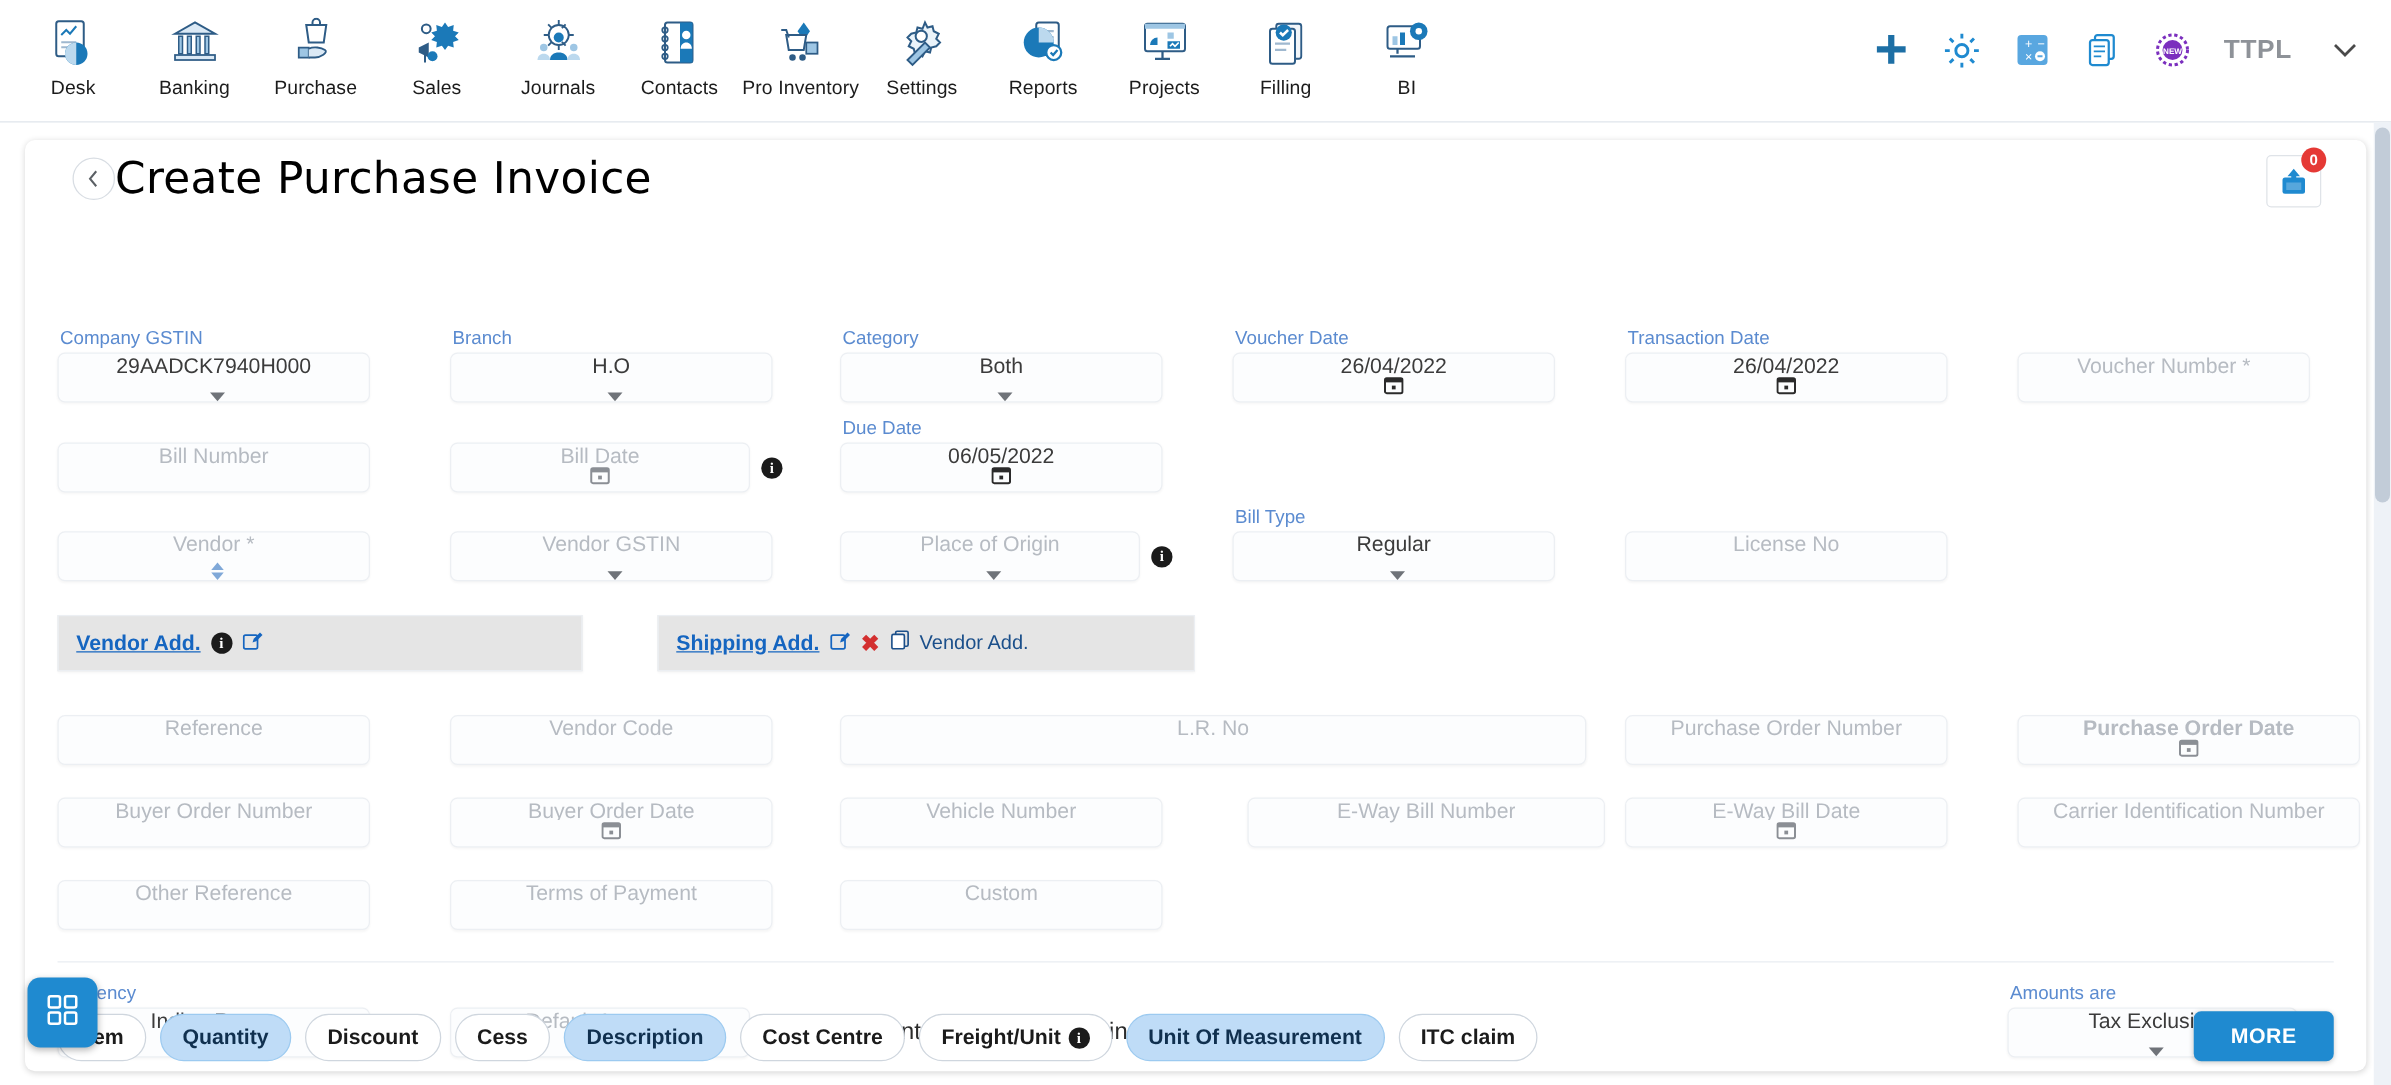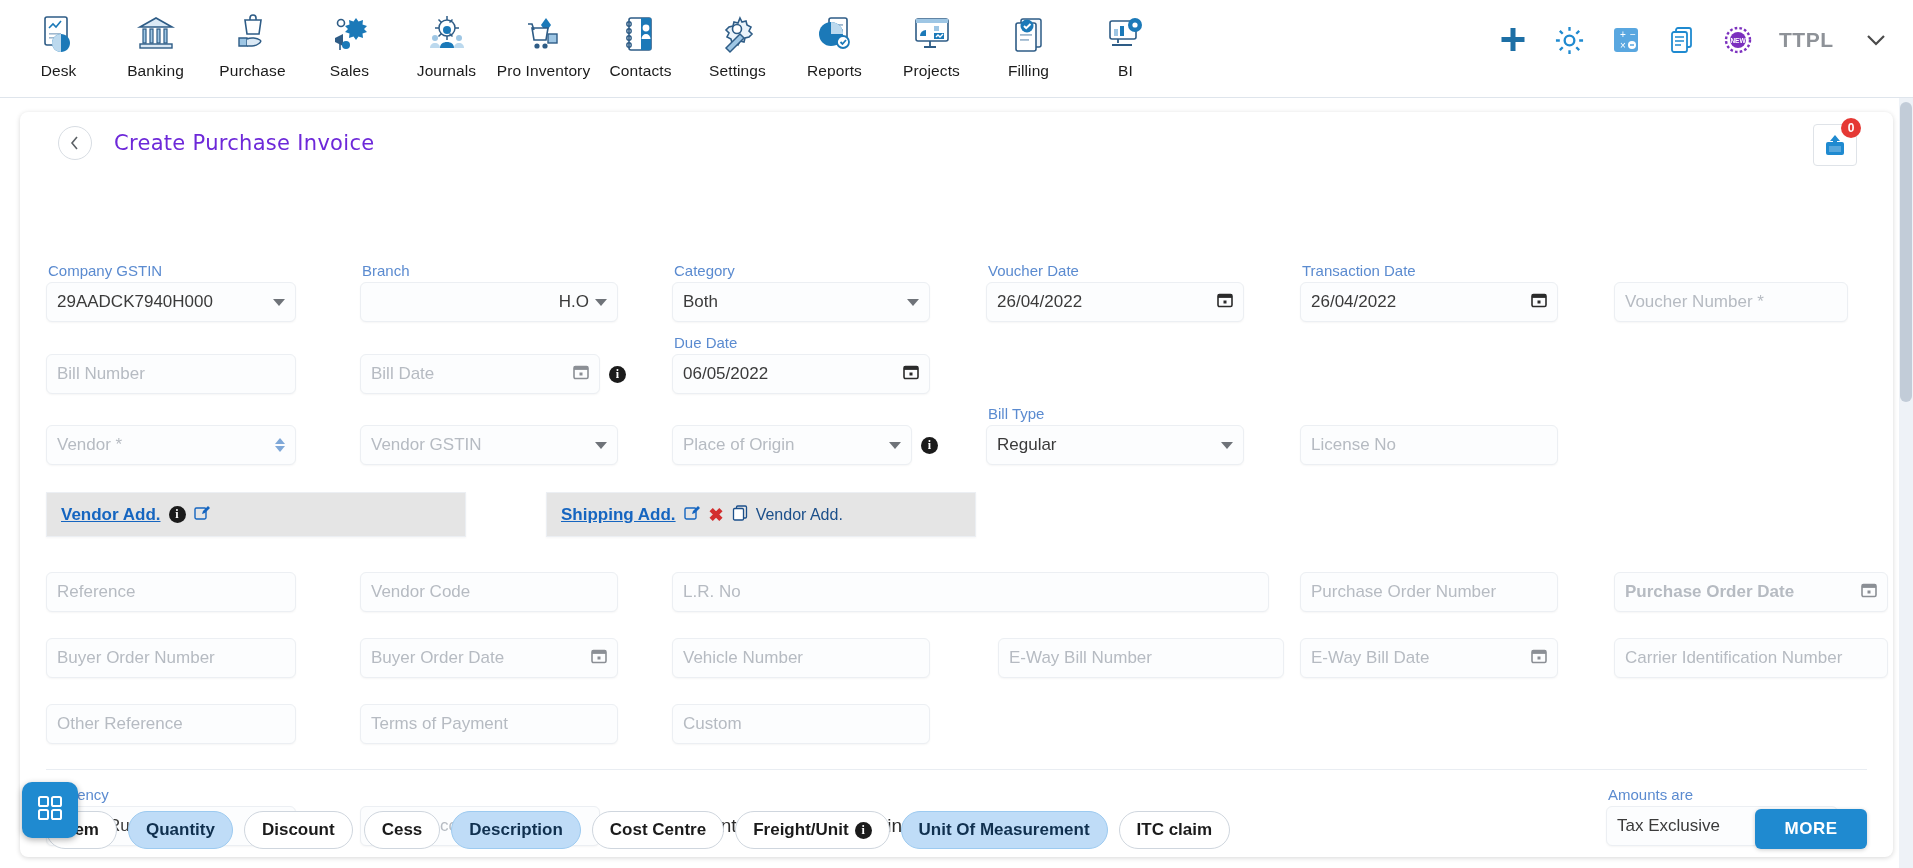--- a/index.html
+++ b/index.html
@@ -45,21 +45,21 @@
     box-shadow: 0 1px 5px rgba(0,0,0,.16);
   }
   .page-head { position: relative; height: 62px; display: flex; align-items: center; padding: 0 20px; }
   .back-btn {
     width: 34px; height: 34px; border-radius: 50%;
     border: 1px solid #d8dde3; background: #fff;
     display: flex; align-items: center; justify-content: center;
     cursor: pointer; margin-left: 18px;
   }
   .page-title {
-    margin-left: 22px; font-size: 21px; color: #6d28d9;
+    font-size: 35px; color: #000000;
     font-family: "DejaVu Sans", sans-serif; letter-spacing: .3px;
   }
   .head-action {
     position: absolute; right: 36px; top: 12px;
     width: 44px; height: 42px; border: 1px solid #dfe3e8;
     border-radius: 4px; background: #fff; cursor: pointer;
     display: flex; align-items: center; justify-content: center;
   }
   .badge {
     position: absolute; right: 32px; top: 6px;
@@ -75,20 +75,21 @@
   .field { position: absolute; }
   .flabel {
     position: absolute; top: -20px; left: 2px;
     font-size: 15px; color: #5b8bd0; white-space: nowrap;
   }
   .fbox {
     height: 40px; border: 1px solid #eceff3; border-radius: 6px;
     background: #fcfdfe; display: flex; align-items: center;
     padding: 0 10px; font-size: 17px; color: #3b3b3b;
     box-shadow: 0 1px 2px rgba(0,0,0,.04);
+    flex-direction: column;
   }
   .fbox.ph { color: #b6bbc2; }
   .fbox .val { flex: 1; white-space: nowrap; overflow: hidden; }
   .caret {
     width: 0; height: 0; border-left: 6px solid transparent;
     border-right: 6px solid transparent; border-top: 7px solid #6f7379;
     margin-left: 6px;
   }
   .stepper { display:flex; flex-direction:column; gap:2px; margin-left:6px; }
   .stepper i {
@@ -235,47 +236,47 @@
           <path d="M3 34c0-3 2-5 5-5s5 2 5 5z" fill="#bcd9ee"></path>
           <path d="M27 34c0-3 2-5 5-5s5 2 5 5z" fill="#bcd9ee"></path>
         </svg>
       </span>
       <span class="lbl">Journals</span>
     </div>
 
     <div class="nav-item">
       <span class="ico">
         <svg width="40" height="40" viewBox="0 0 40 40">
-          <path d="M22 4l5 7-5 7-5-7z" fill="#1b79b8"></path>
-          <path d="M8 14h16l-2 12H10L8 14z" fill="#fff" stroke="#2e5c86" stroke-width="1.6"></path>
-          <rect x="24" y="20" width="9" height="9" fill="#9ec6e4" stroke="#2e5c86" stroke-width="1.4"></rect>
-          <circle cx="13" cy="32" r="2.6" fill="#2e5c86"></circle>
-          <circle cx="21" cy="32" r="2.6" fill="#2e5c86"></circle>
-          <path d="M4 10h4l2 6" fill="none" stroke="#2e5c86" stroke-width="1.6"></path>
-        </svg>
-      </span>
-      <span class="lbl">Pro Inventory</span>
-    </div>
-
-    <div class="nav-item">
-      <span class="ico">
-        <svg width="40" height="40" viewBox="0 0 40 40">
           <rect x="8" y="4" width="22" height="32" rx="2" fill="#fff" stroke="#2e5c86" stroke-width="1.6"></rect>
           <rect x="20" y="4" width="10" height="32" fill="#1b79b8"></rect>
           <circle cx="25" cy="14" r="3.4" fill="#fff"></circle>
           <path d="M20.5 25c0-3 2-5 4.5-5s4.5 2 4.5 5z" fill="#fff"></path>
           <g fill="none" stroke="#2e5c86" stroke-width="1.4">
             <circle cx="8" cy="10" r="2.2"></circle>
               <circle cx="8" cy="17" r="2.2"></circle>
             <circle cx="8" cy="24" r="2.2"></circle>
               <circle cx="8" cy="31" r="2.2"></circle>
           </g>
         </svg>
       </span>
       <span class="lbl">Contacts</span>
+    </div>
+
+    <div class="nav-item">
+      <span class="ico">
+        <svg width="40" height="40" viewBox="0 0 40 40">
+          <path d="M22 4l5 7-5 7-5-7z" fill="#1b79b8"></path>
+          <path d="M8 14h16l-2 12H10L8 14z" fill="#fff" stroke="#2e5c86" stroke-width="1.6"></path>
+          <rect x="24" y="20" width="9" height="9" fill="#9ec6e4" stroke="#2e5c86" stroke-width="1.4"></rect>
+          <circle cx="13" cy="32" r="2.6" fill="#2e5c86"></circle>
+          <circle cx="21" cy="32" r="2.6" fill="#2e5c86"></circle>
+          <path d="M4 10h4l2 6" fill="none" stroke="#2e5c86" stroke-width="1.6"></path>
+        </svg>
+      </span>
+      <span class="lbl">Pro Inventory</span>
     </div>
 
     <div class="nav-item">
       <span class="ico">
         <svg width="40" height="40" viewBox="0 0 40 40">
           <g stroke="#2e5c86" stroke-width="1.6" fill="#eaf3fa">
             <path d="M22 4l2 4 4-1 1 4 4 2-2 4 3 3-3 3-4 1-1 4-4-1-2 4-3-3-3 1-1-4-4-2 2-4-3-3 3-3 4-1 1-4 4 1z"></path>
           </g>
           <circle cx="19" cy="15" r="4.5" fill="#fff" stroke="#2e5c86" stroke-width="1.6"></circle>
           <path d="M8 34l14-14 4 4-14 14z" fill="#9ec6e4" stroke="#2e5c86" stroke-width="1.5"></path>
@@ -547,21 +548,21 @@
       <span class="addr-link">Vendor Add.</span>
       <span class="info-ico">i</span>
       <span>
         <svg width="17" height="17" viewBox="0 0 17 17">
             <rect x="1" y="4" width="11" height="11" rx="1.4" fill="none" stroke="#1565c0" stroke-width="1.4"></rect>
             <path d="M9 7l5-5 2 2-5 5-3 1z" fill="#1565c0"></path>
           </svg>
       </span>
     </div>
 
-    <div class="addr" style="left:506px; top:318px; width:430px;margin-left:20px;">
+    <div class="addr" style="left:506px; top:318px; width:430px;">
       <span class="addr-link">Shipping Add.</span>
       <span>
         <svg width="17" height="17" viewBox="0 0 17 17">
             <rect x="1" y="4" width="11" height="11" rx="1.4" fill="none" stroke="#1565c0" stroke-width="1.4"></rect>
             <path d="M9 7l5-5 2 2-5 5-3 1z" fill="#1565c0"></path>
           </svg>
       </span>
       <span class="x-ico">✖</span>
       <span>
         <svg width="16" height="16" viewBox="0 0 16 16">

